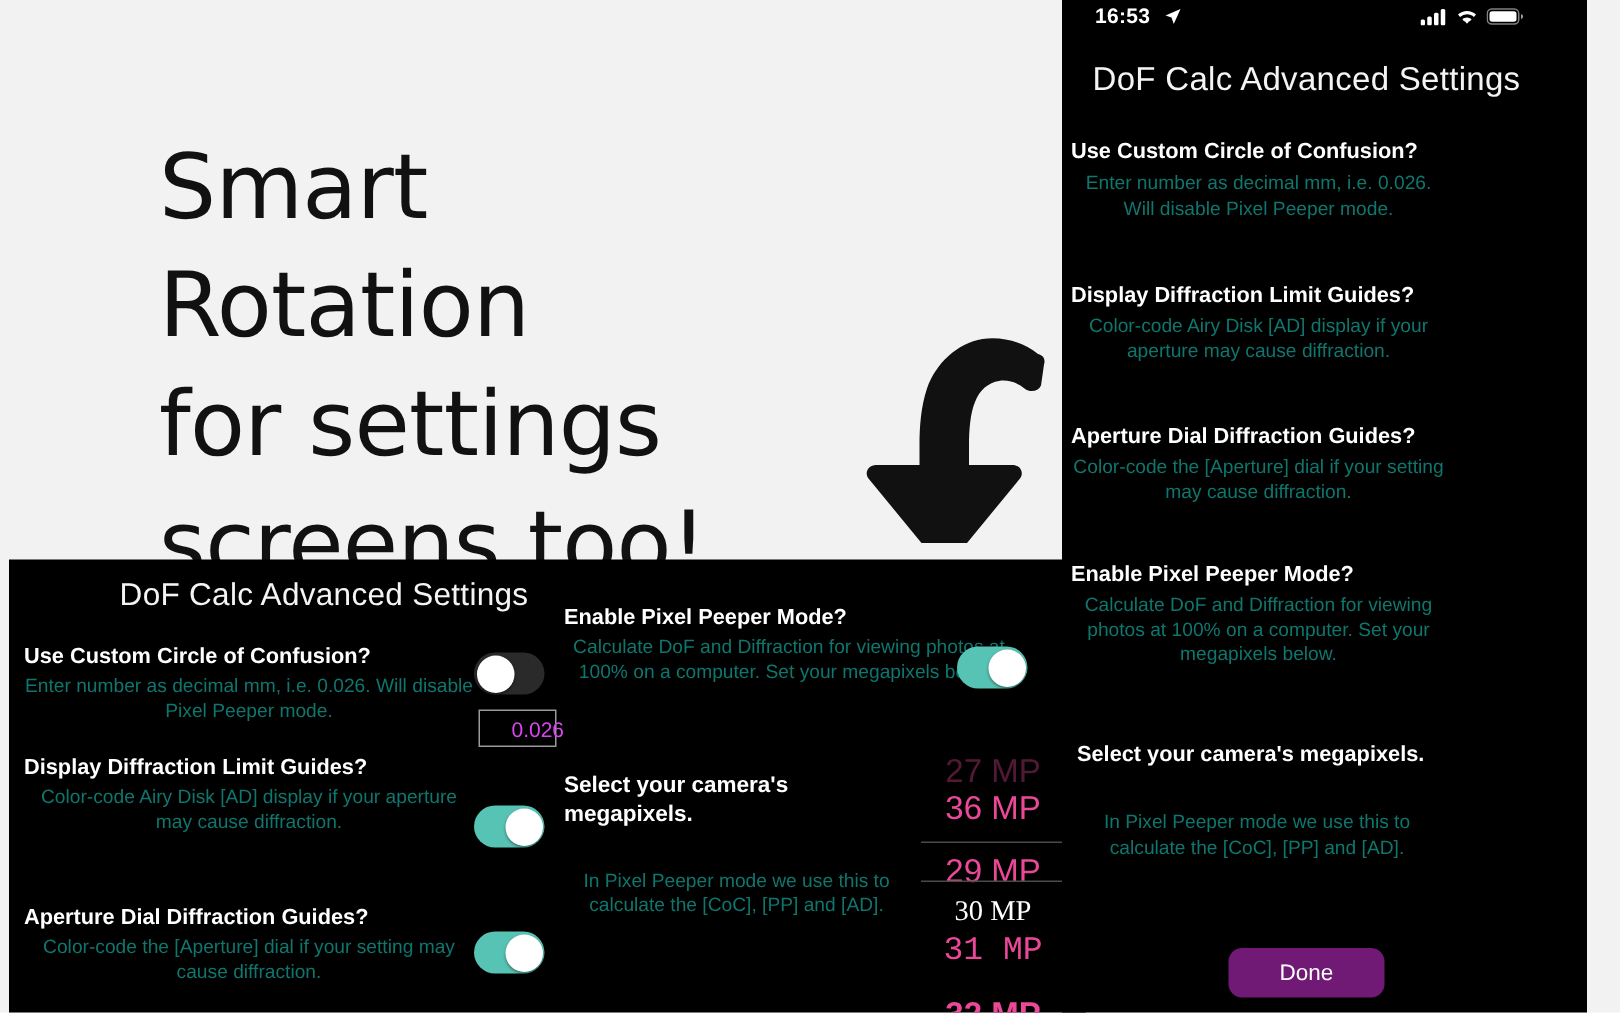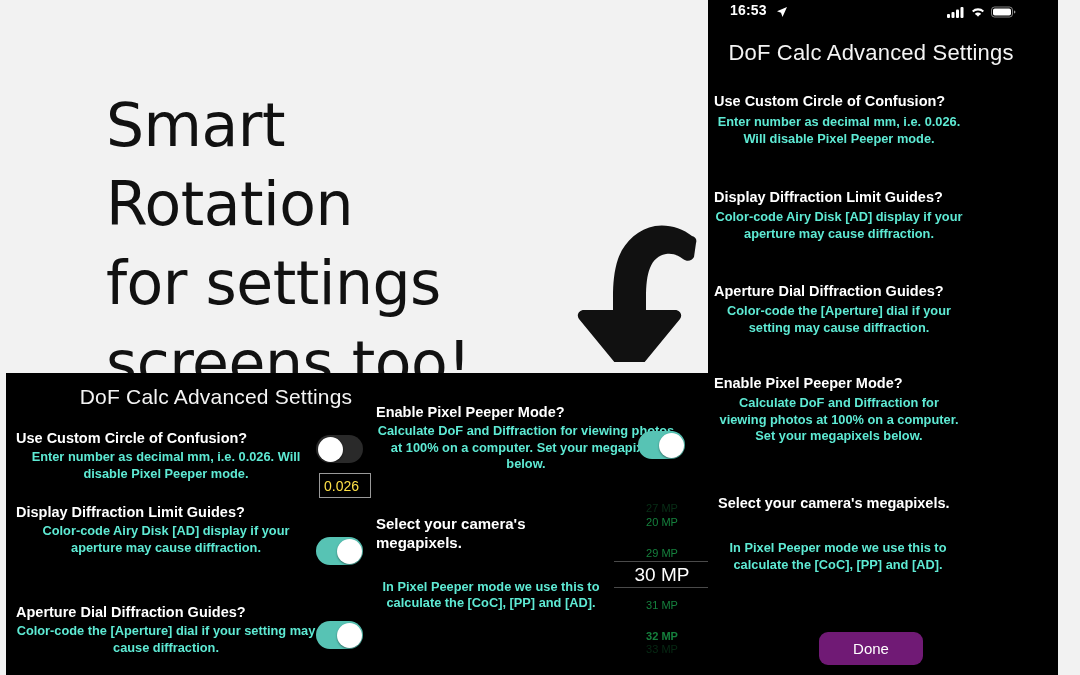--- a/index.html
+++ b/index.html
@@ -74,23 +74,23 @@
   .ls-col-right { position: absolute; left: 370px; top: 30px; width: 300px; }
 
   .row-head {
     color: #ffffff;
     font-size: 14.5px;
     font-weight: bold;
     text-align: left;
     line-height: 1.25;
   }
   .row-sub {
-    color: #5eead4;
+    color: #0f766e;
     font-size: 12.8px;
-    font-weight: bold;
+    font-weight: normal;
     text-align: center;
     line-height: 1.3;
     margin-top: 2px;
   }
 
   
   .toggle {
     position: absolute;
     width: 47px;
     height: 28px;
@@ -110,39 +110,40 @@
   }
   .toggle.on .knob { right: 1.5px; }
   .toggle.off .knob { left: 1.5px; }
 
   .cocfield {
     position: absolute;
     width: 52px;
     height: 25px;
     border: 1px solid #9a9a9a;
     background: #000;
-    color: #fde047;
+    color: #d946ef;
     font-size: 14px;
     line-height: 25px;
     text-align: left;
-    padding-left: 4px;
+    padding-left: 21px;
     box-sizing: border-box;
   }
 
   
   .picker { position: absolute; text-align: center; }
   .picker .item {
-    font-size: 11px;
+    font-size: 22px;
     line-height: 1.0;
-    color: #15803d;
+    color: #ec4899;
     white-space: nowrap;
   }
   .picker .item.sel {
     color: #ffffff;
     font-size: 19px;
+    font-family: Liberation Serif, serif;
   }
   .picker .sel-band {
     position: absolute;
     left: 0; right: 0;
     border-top: 1px solid #4a4a4a;
     border-bottom: 1px solid #4a4a4a;
     pointer-events: none;
   }
 
   .done-btn {
@@ -254,24 +255,24 @@
         <div class="row-sub" style="margin-top:26px;">In Pixel Peeper mode we use this to calculate the [CoC], [PP] and [AD].</div>
       </div>
     </div>
 
     <div class="toggle on" style="left:632px; top:58px;">
       <div class="knob"></div>
     </div>
 
     <div class="picker" style="left:608px; top:130px; width:96px; height:125px;">
       <div class="item" style="opacity:.35;">27 MP</div>
-      <div class="item" style="margin-top:3px;">20 MP</div>
+      <div class="item" style="margin-top:3px;">36 MP</div>
       <div class="item" style="margin-top:20px;">29 MP</div>
       <div class="item sel" style="margin-top:6px;">30 MP</div>
-      <div class="item" style="margin-top:16px;">31 MP</div>
+      <div class="item" style="margin-top:6px;font-family:Liberation Mono, monospace;">31 MP</div>
       <div class="item" style="margin-top:20px;font-weight:bold;">32 MP</div>
       <div class="item" style="margin-top:2px;opacity:.3;">33 MP</div>
       <div class="sel-band" style="top:58px;height:25px;"></div>
     </div>
 
   </div>
 
   <div class="portrait">
 
     <div class="statusbar">

